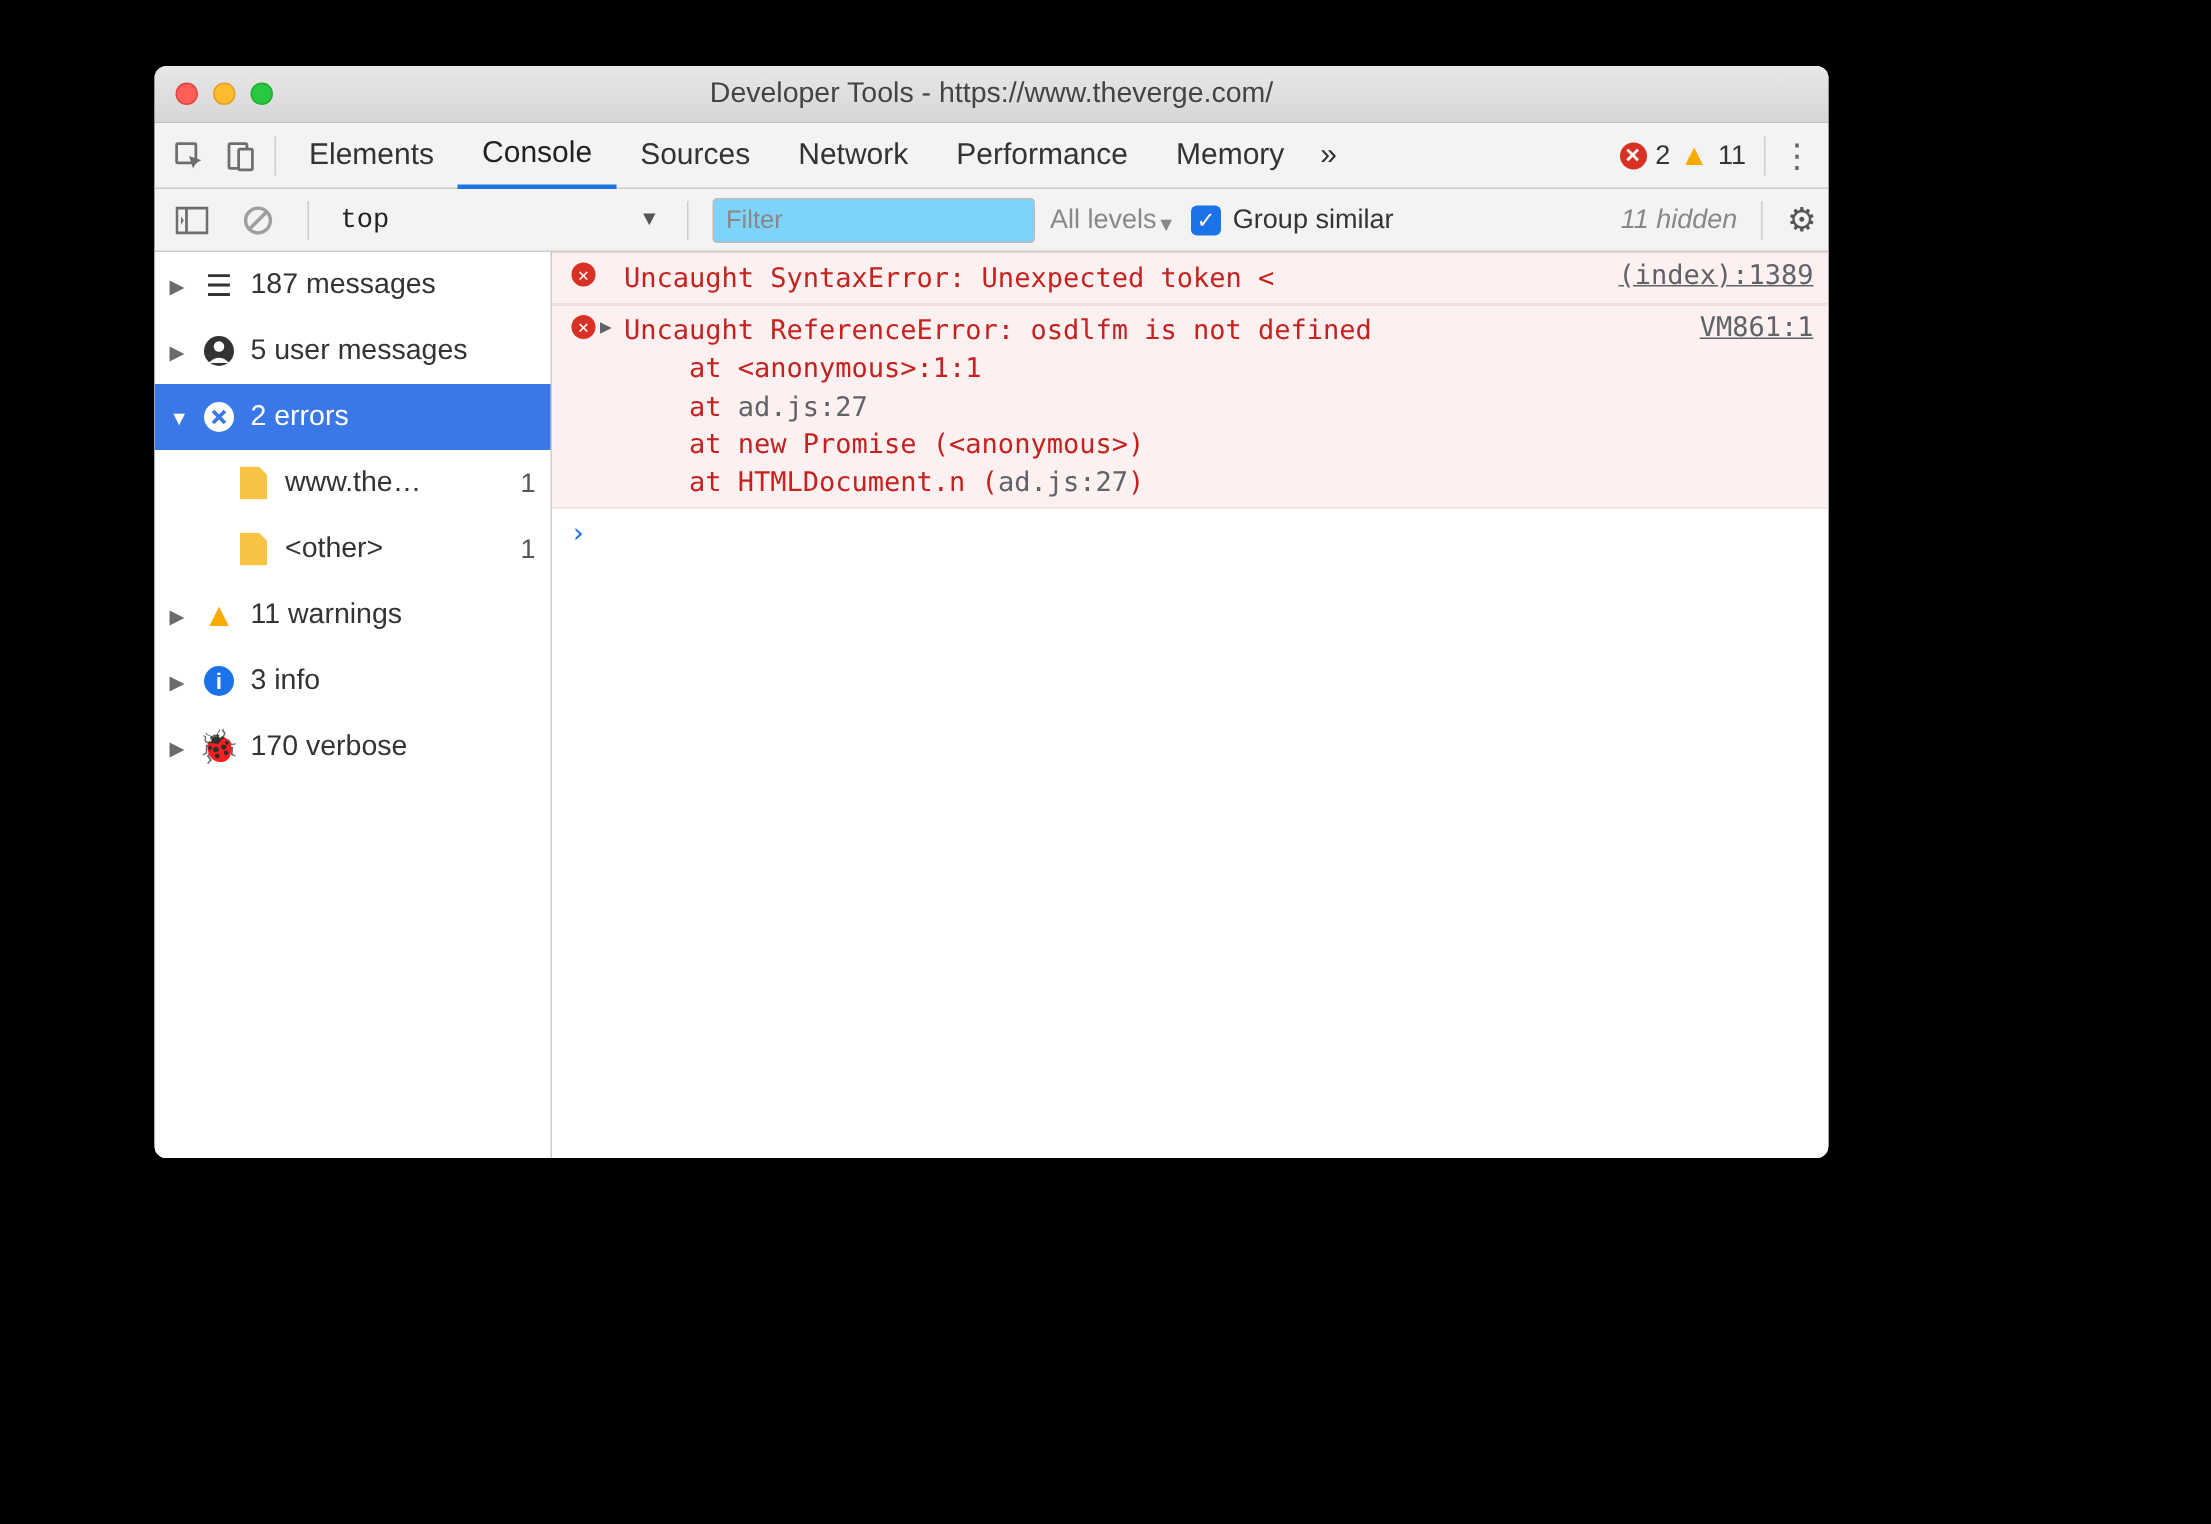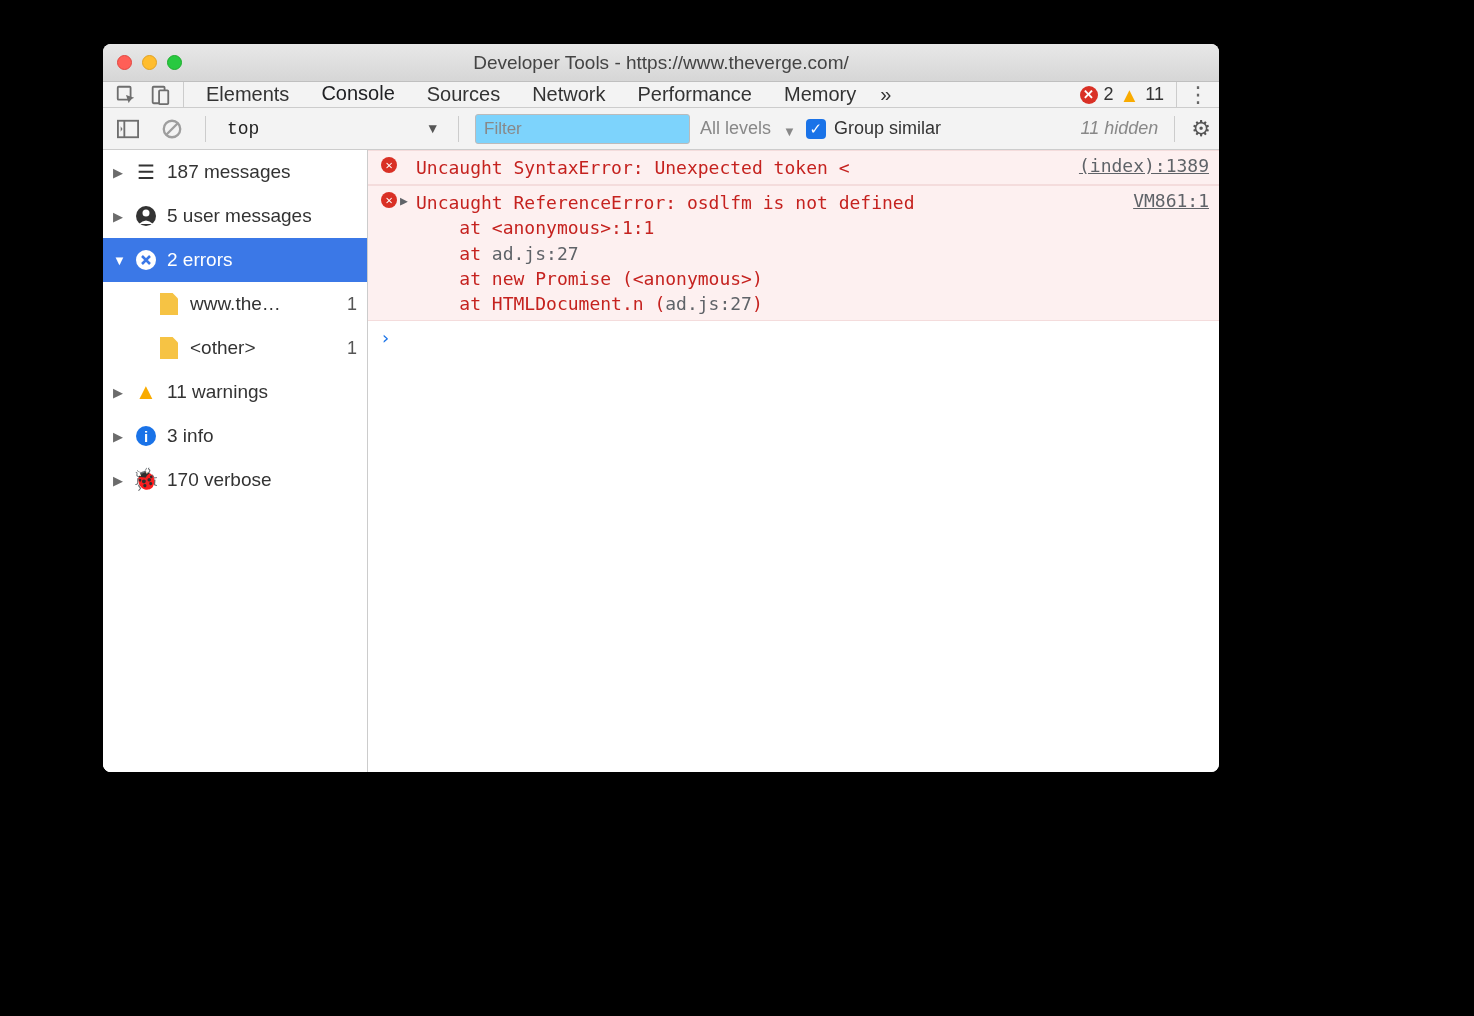--- a/index.html
+++ b/index.html
@@ -45,21 +45,21 @@
   .tl-close{ background:#ff5f57; border:1px solid #e24640;}
   .tl-min{ background:#ffbd2e; border:1px solid #e0a123;}
   .tl-max{ background:#28c940; border:1px solid #1dad2c;}
   .title {
     position:absolute; left:0; right:0; text-align:center;
     font-size:19px; color:#444;
     pointer-events:none;
   }
   
   .tabstrip {
-    height: 26px;
+    height: 44px;
     background:#f3f3f3;
     border-bottom:1px solid #ccc;
     display:flex;
     align-items:center;
     padding: 0 6px;
     gap: 0;
   }
   .tb-icon {
     width:34px; height:34px; display:flex; align-items:center; justify-content:center;
     color:#6e6e6e;
@@ -103,21 +103,21 @@
     border:1px solid #bbb;
     border-radius:3px;
     height:30px;
     width:215px;
     padding:0 8px;
     font-size:17px;
     background:#7dd3fc;
     color:#333;
   }
   .filter-input::placeholder { color:#888; }
-  .levels { color:#888; display:flex; align-items:flex-end; gap:12px; }
+  .levels { color:#888; display:flex; align-items:flex-end; gap:0; }
   .chk {
     width:20px; height:20px; border-radius:4px; background:#1a73e8;
     display:inline-flex; align-items:center; justify-content:center;
     color:#fff; font-size:15px;
   }
   .gear { color:#555; font-size:22px;}
   
   .body {
     flex:1; display:flex; overflow:hidden;
     background:#fff;

